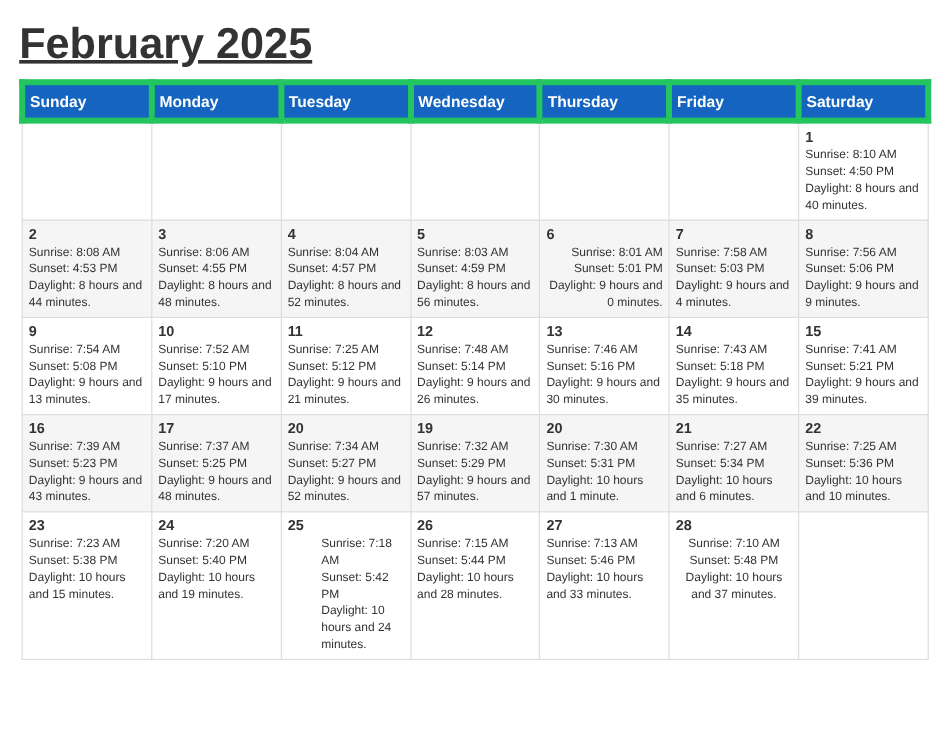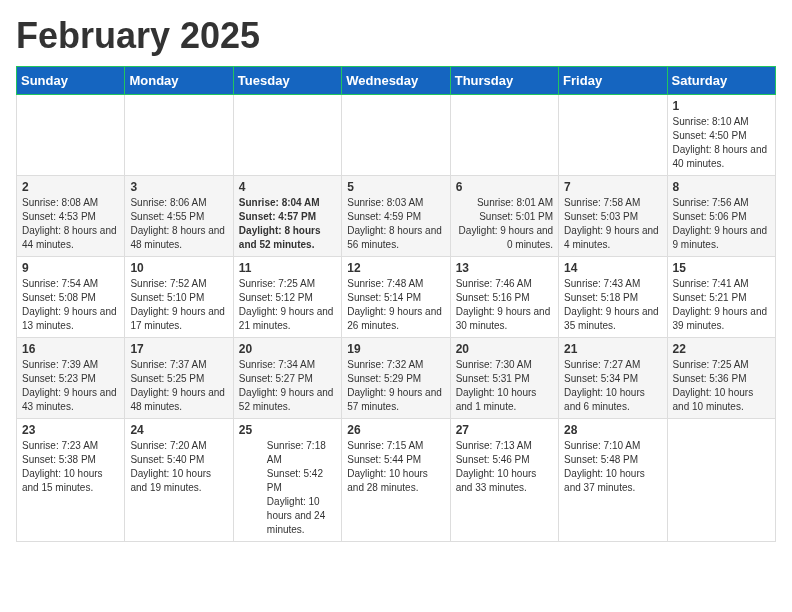--- a/index.html
+++ b/index.html
@@ -33,38 +33,39 @@
       margin-left: 2px;
     }
     .title-block {
       text-align: right;
     }
     .month-title {
       font-size: 36px;
       font-weight: bold;
       color: #333;
       line-height: 1.1;
+      text-decoration: underline;
     }
     .location {
       font-size: 15px;
       color: #333;
     }
     .calendar {
       width: 100%;
       border-collapse: collapse;
       border: 1px solid #ccc;
     }
     .calendar th {
       background-color: #1565c0;
       color: #fff;
       padding: 6px 4px;
       font-size: 13px;
       font-weight: bold;
       text-align: left;
-      border: 1px solid #22c55e;
+      border: 5px solid #22c55e;
     }
     .calendar td {
       vertical-align: top;
       padding: 4px 5px;
       font-size: 10.5px;
       color: #333;
       border: 1px solid #ddd;
       width: calc(100% / 7);
       min-height: 80px;
       height: 80px;
@@ -134,21 +135,21 @@
 Daylight: 8 hours and 44 minutes.</div>
         </td>
         <td>
           <span class="day-num">3</span>
           <div class="day-info" style="white-space: pre-line;">Sunrise: 8:06 AM
 Sunset: 4:55 PM
 Daylight: 8 hours and 48 minutes.</div>
         </td>
         <td>
           <span class="day-num">4</span>
-          <div class="day-info" style="white-space: pre-line; font-weight: bold;">Sunrise: 8:04 AM
+          <div class="day-info" style="white-space: pre-line;">Sunrise: 8:04 AM
 Sunset: 4:57 PM
 Daylight: 8 hours and 52 minutes.</div>
         </td>
         <td>
           <span class="day-num">5</span>
           <div class="day-info" style="white-space: pre-line;">Sunrise: 8:03 AM
 Sunset: 4:59 PM
 Daylight: 8 hours and 56 minutes.</div>
         </td>
         <td>
@@ -284,20 +285,20 @@
 Daylight: 10 hours and 28 minutes.</div>
         </td>
         <td>
           <span class="day-num">27</span>
           <div class="day-info" style="white-space: pre-line;">Sunrise: 7:13 AM
 Sunset: 5:46 PM
 Daylight: 10 hours and 33 minutes.</div>
         </td>
         <td>
           <span class="day-num">28</span>
-          <div class="day-info" style="white-space: pre-line;">Sunrise: 7:10 AM
+          <div class="day-info" style="white-space: pre-line; text-align: center;">Sunrise: 7:10 AM
 Sunset: 5:48 PM
 Daylight: 10 hours and 37 minutes.</div>
         </td>
         <td class="empty-cell"></td>
       </tr>
     </tbody>
 </table>
 
 </body></html>

